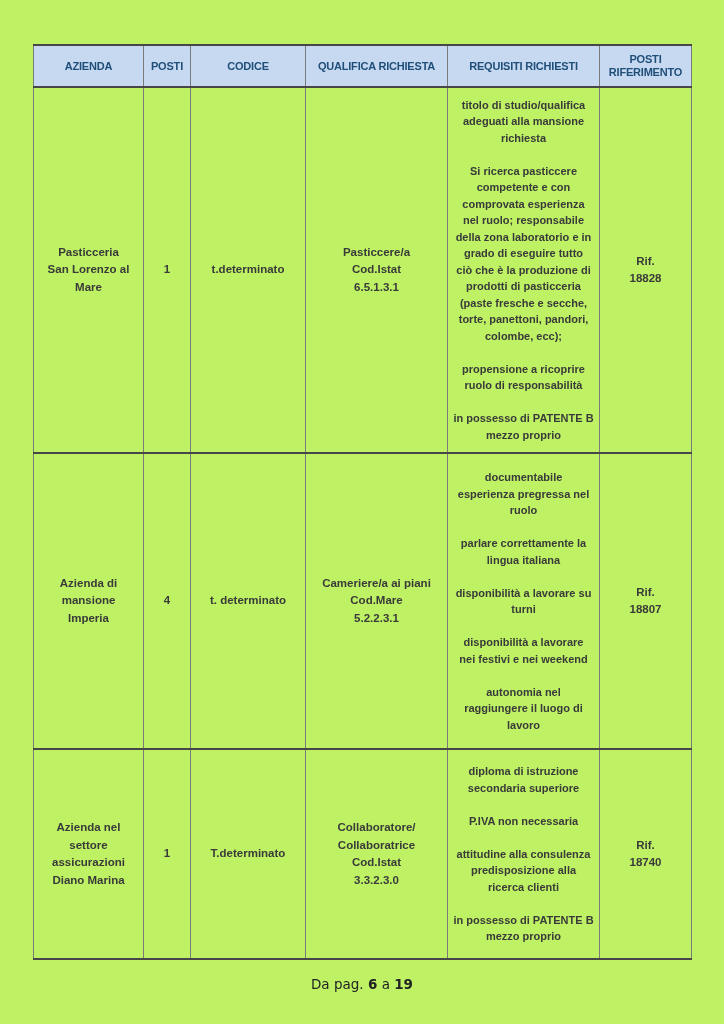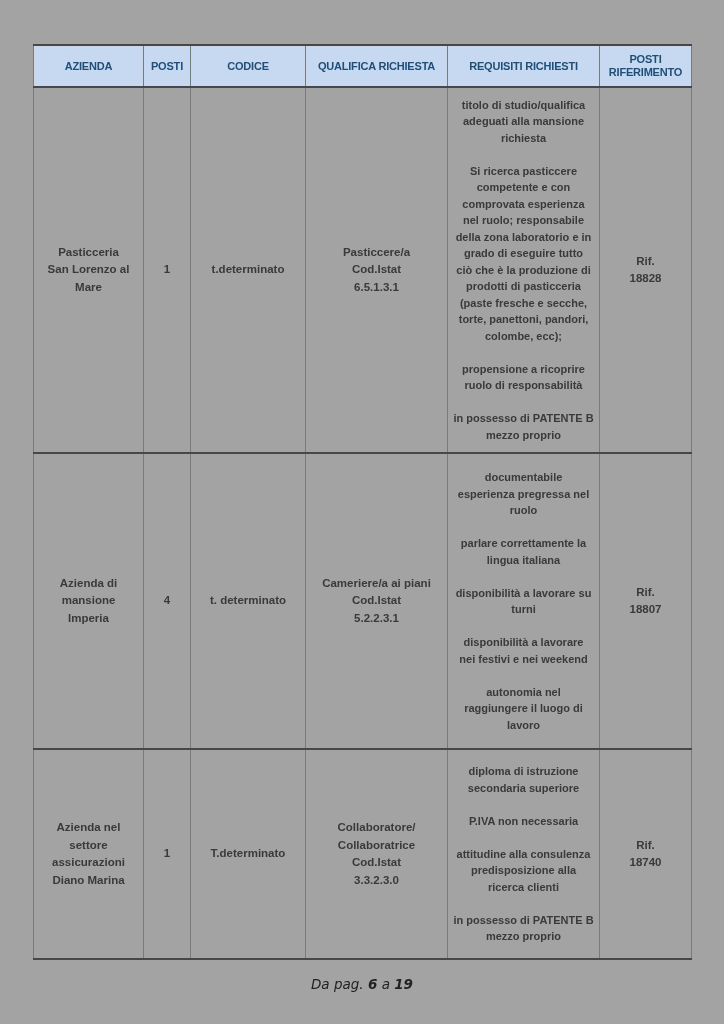--- a/index.html
+++ b/index.html
@@ -4,21 +4,21 @@
 <style>
   html, body { margin: 0; padding: 0; }
   body {
     width: 724px; height: 1024px;
     background: #ffffff;
     font-family: "Liberation Sans", sans-serif;
     color: var(--body-text, #333);
     position: relative;
     overflow: hidden;
   }
-  .page { position: relative; width: 724px; height: 1024px; background: #a3a3a3; }
+  .page { position: relative; width: 724px; height: 1024px; background: #bef264; }
 
   table.jobs {
     position: absolute; left: 33px; top: 44px;
     width: 658px;
     border-collapse: collapse;
     table-layout: fixed;
   }
   .jobs th, .jobs td {
     border-left: 1px solid var(--border-v, #7a7a7a);
     border-right: 1px solid var(--border-v, #7a7a7a);
@@ -53,21 +53,20 @@
   tr.row-1 { height: 296px; }
   tr.row-2 { height: 210px; }
 
   .footer {
     position: absolute;
     left: 0; top: 976px; width: 724px;
     text-align: center;
     font-family: "DejaVu Sans", sans-serif;
     font-size: 13.5px;
     color: #222;
-    font-style: italic;
   }
   .footer b { font-weight: bold; }
 </style>
 </head>
 <body>
 
 <div class="page">
 
   <table class="jobs">
     <colgroup>
@@ -123,21 +122,21 @@
         <td class="codice-cell">Rif.
 18828</td>
       </tr>
       <tr class="row-1">
         <td class="azienda-cell">Azienda di
 mansione
 Imperia</td>
         <td class="posti-cell">4</td>
         <td class="durata-cell">t. determinato</td>
         <td class="qualifica-cell">Cameriere/a ai piani
-Cod.Istat
+Cod.Mare
 5.2.2.3.1</td>
         <td class="requisiti-cell">documentabile
 esperienza pregressa nel
 ruolo
 
 parlare correttamente la
 lingua italiana
 
 disponibilità a lavorare su
 turni

